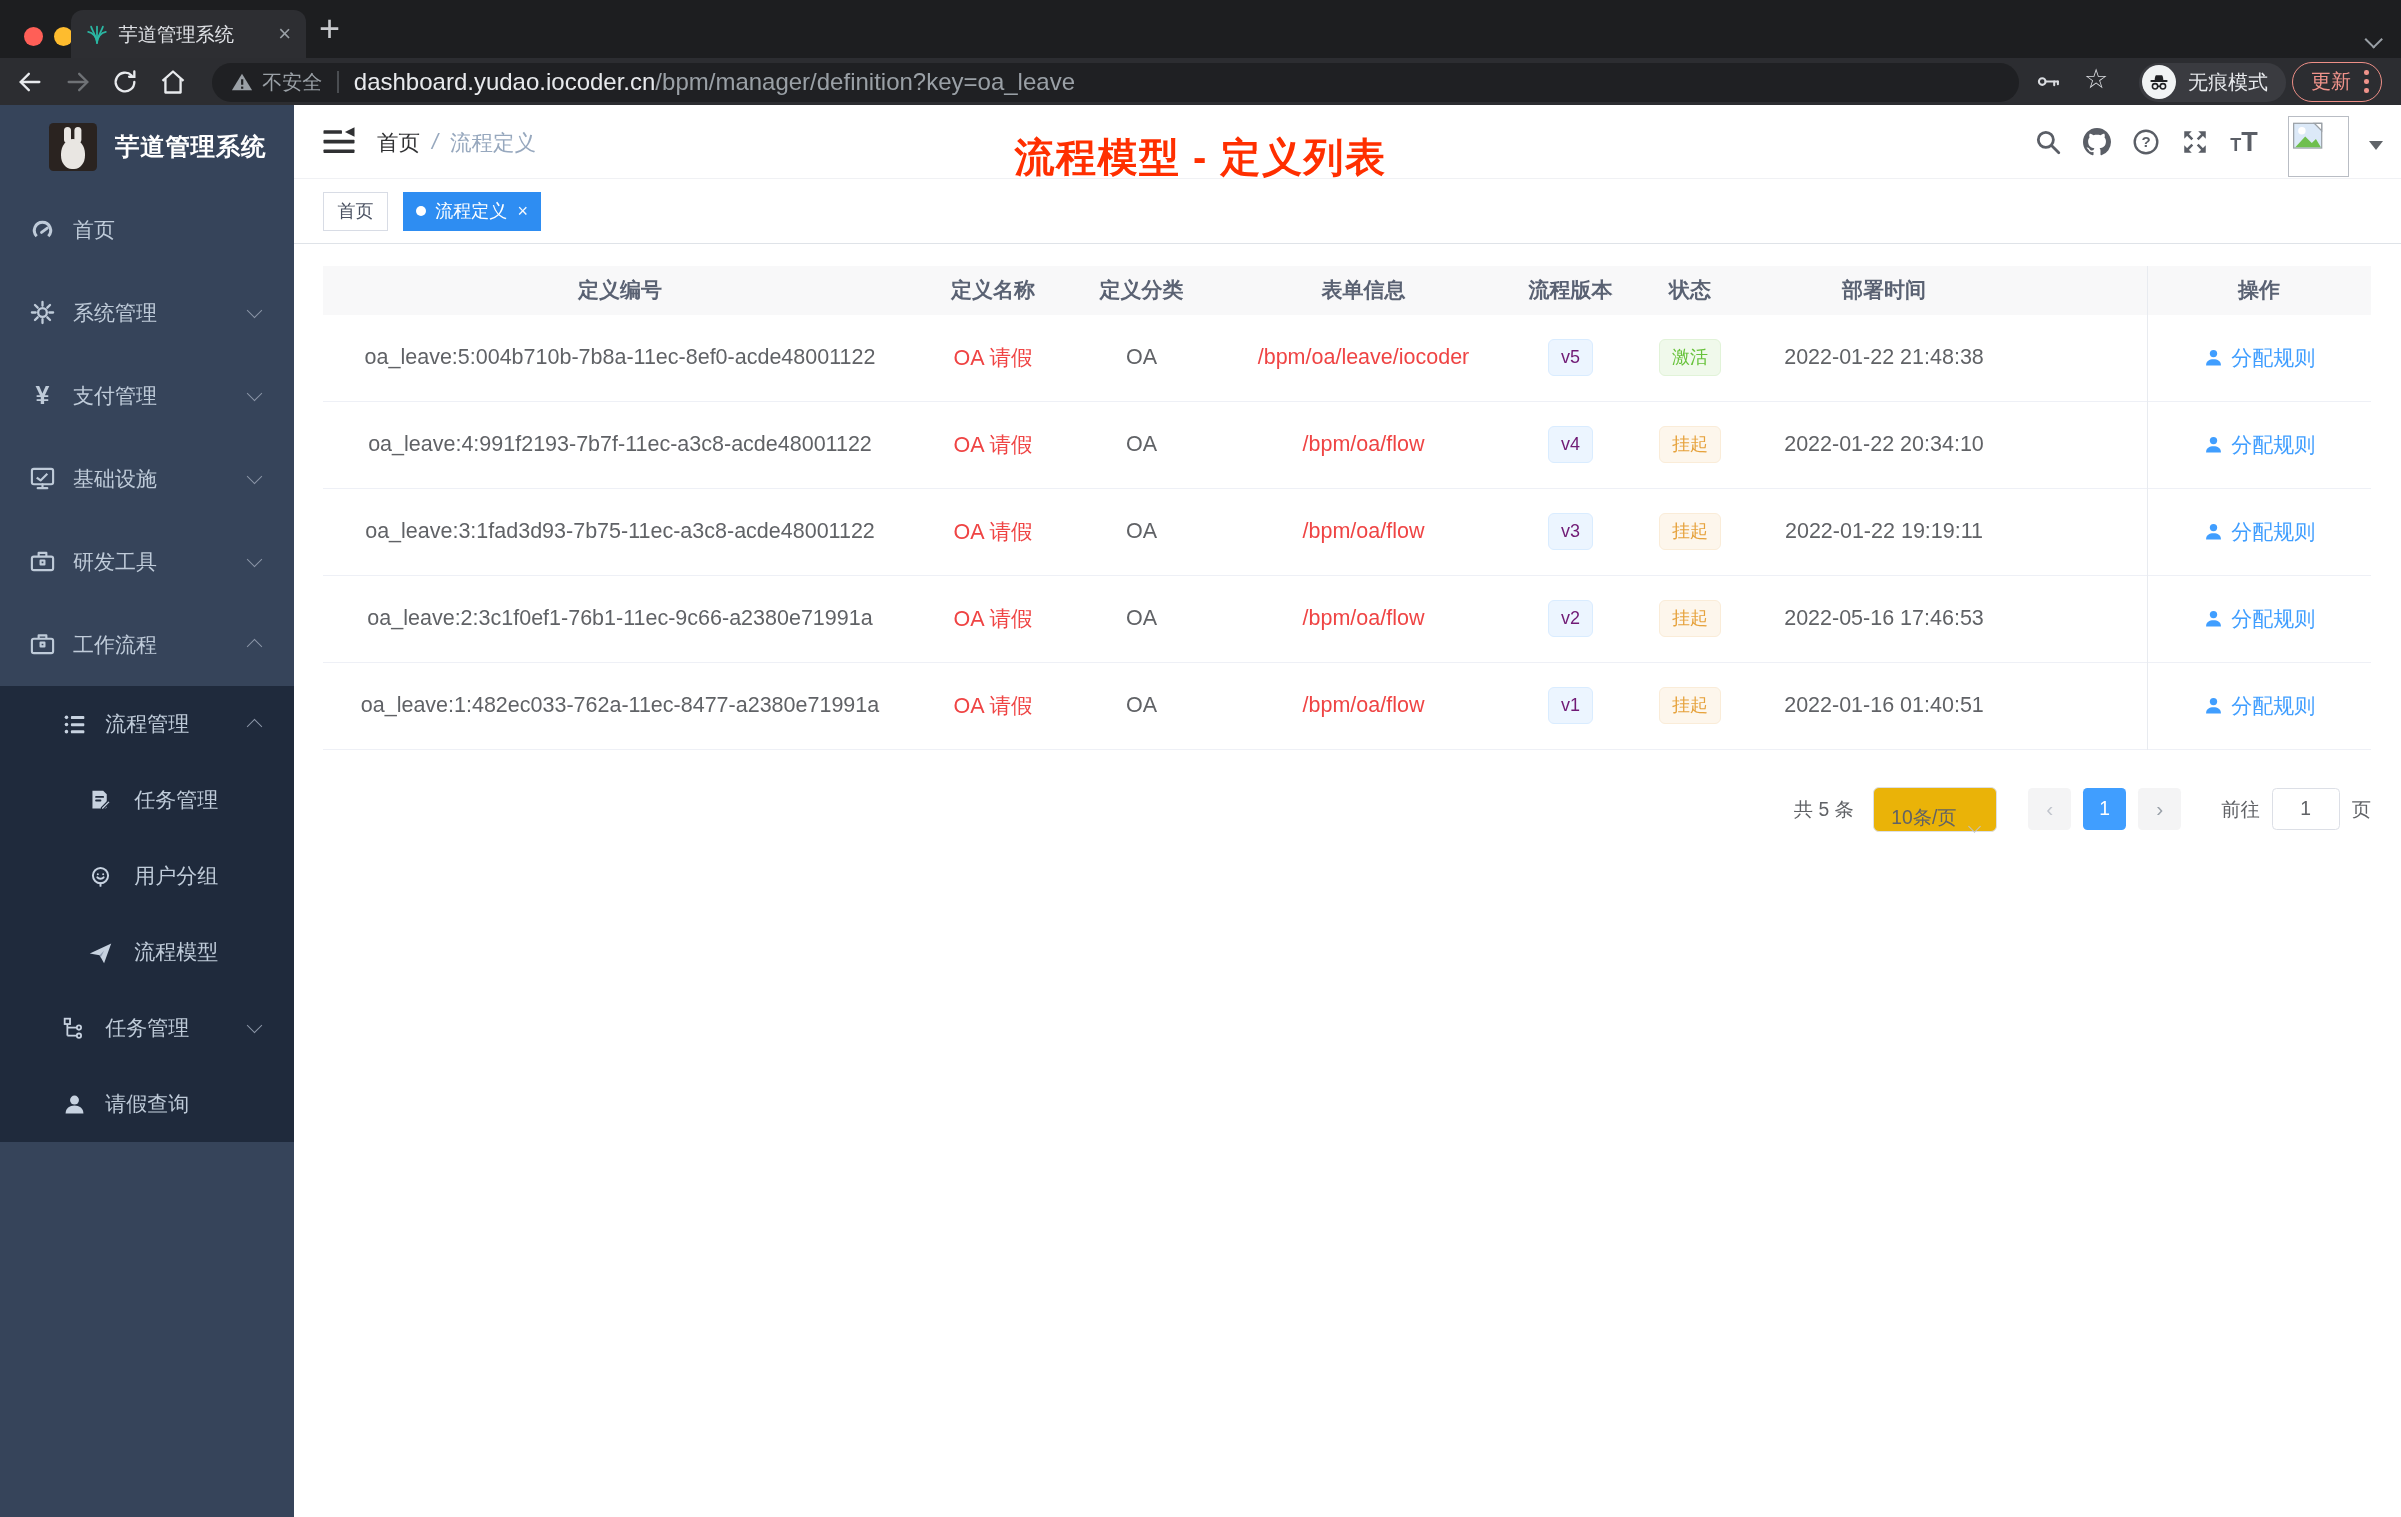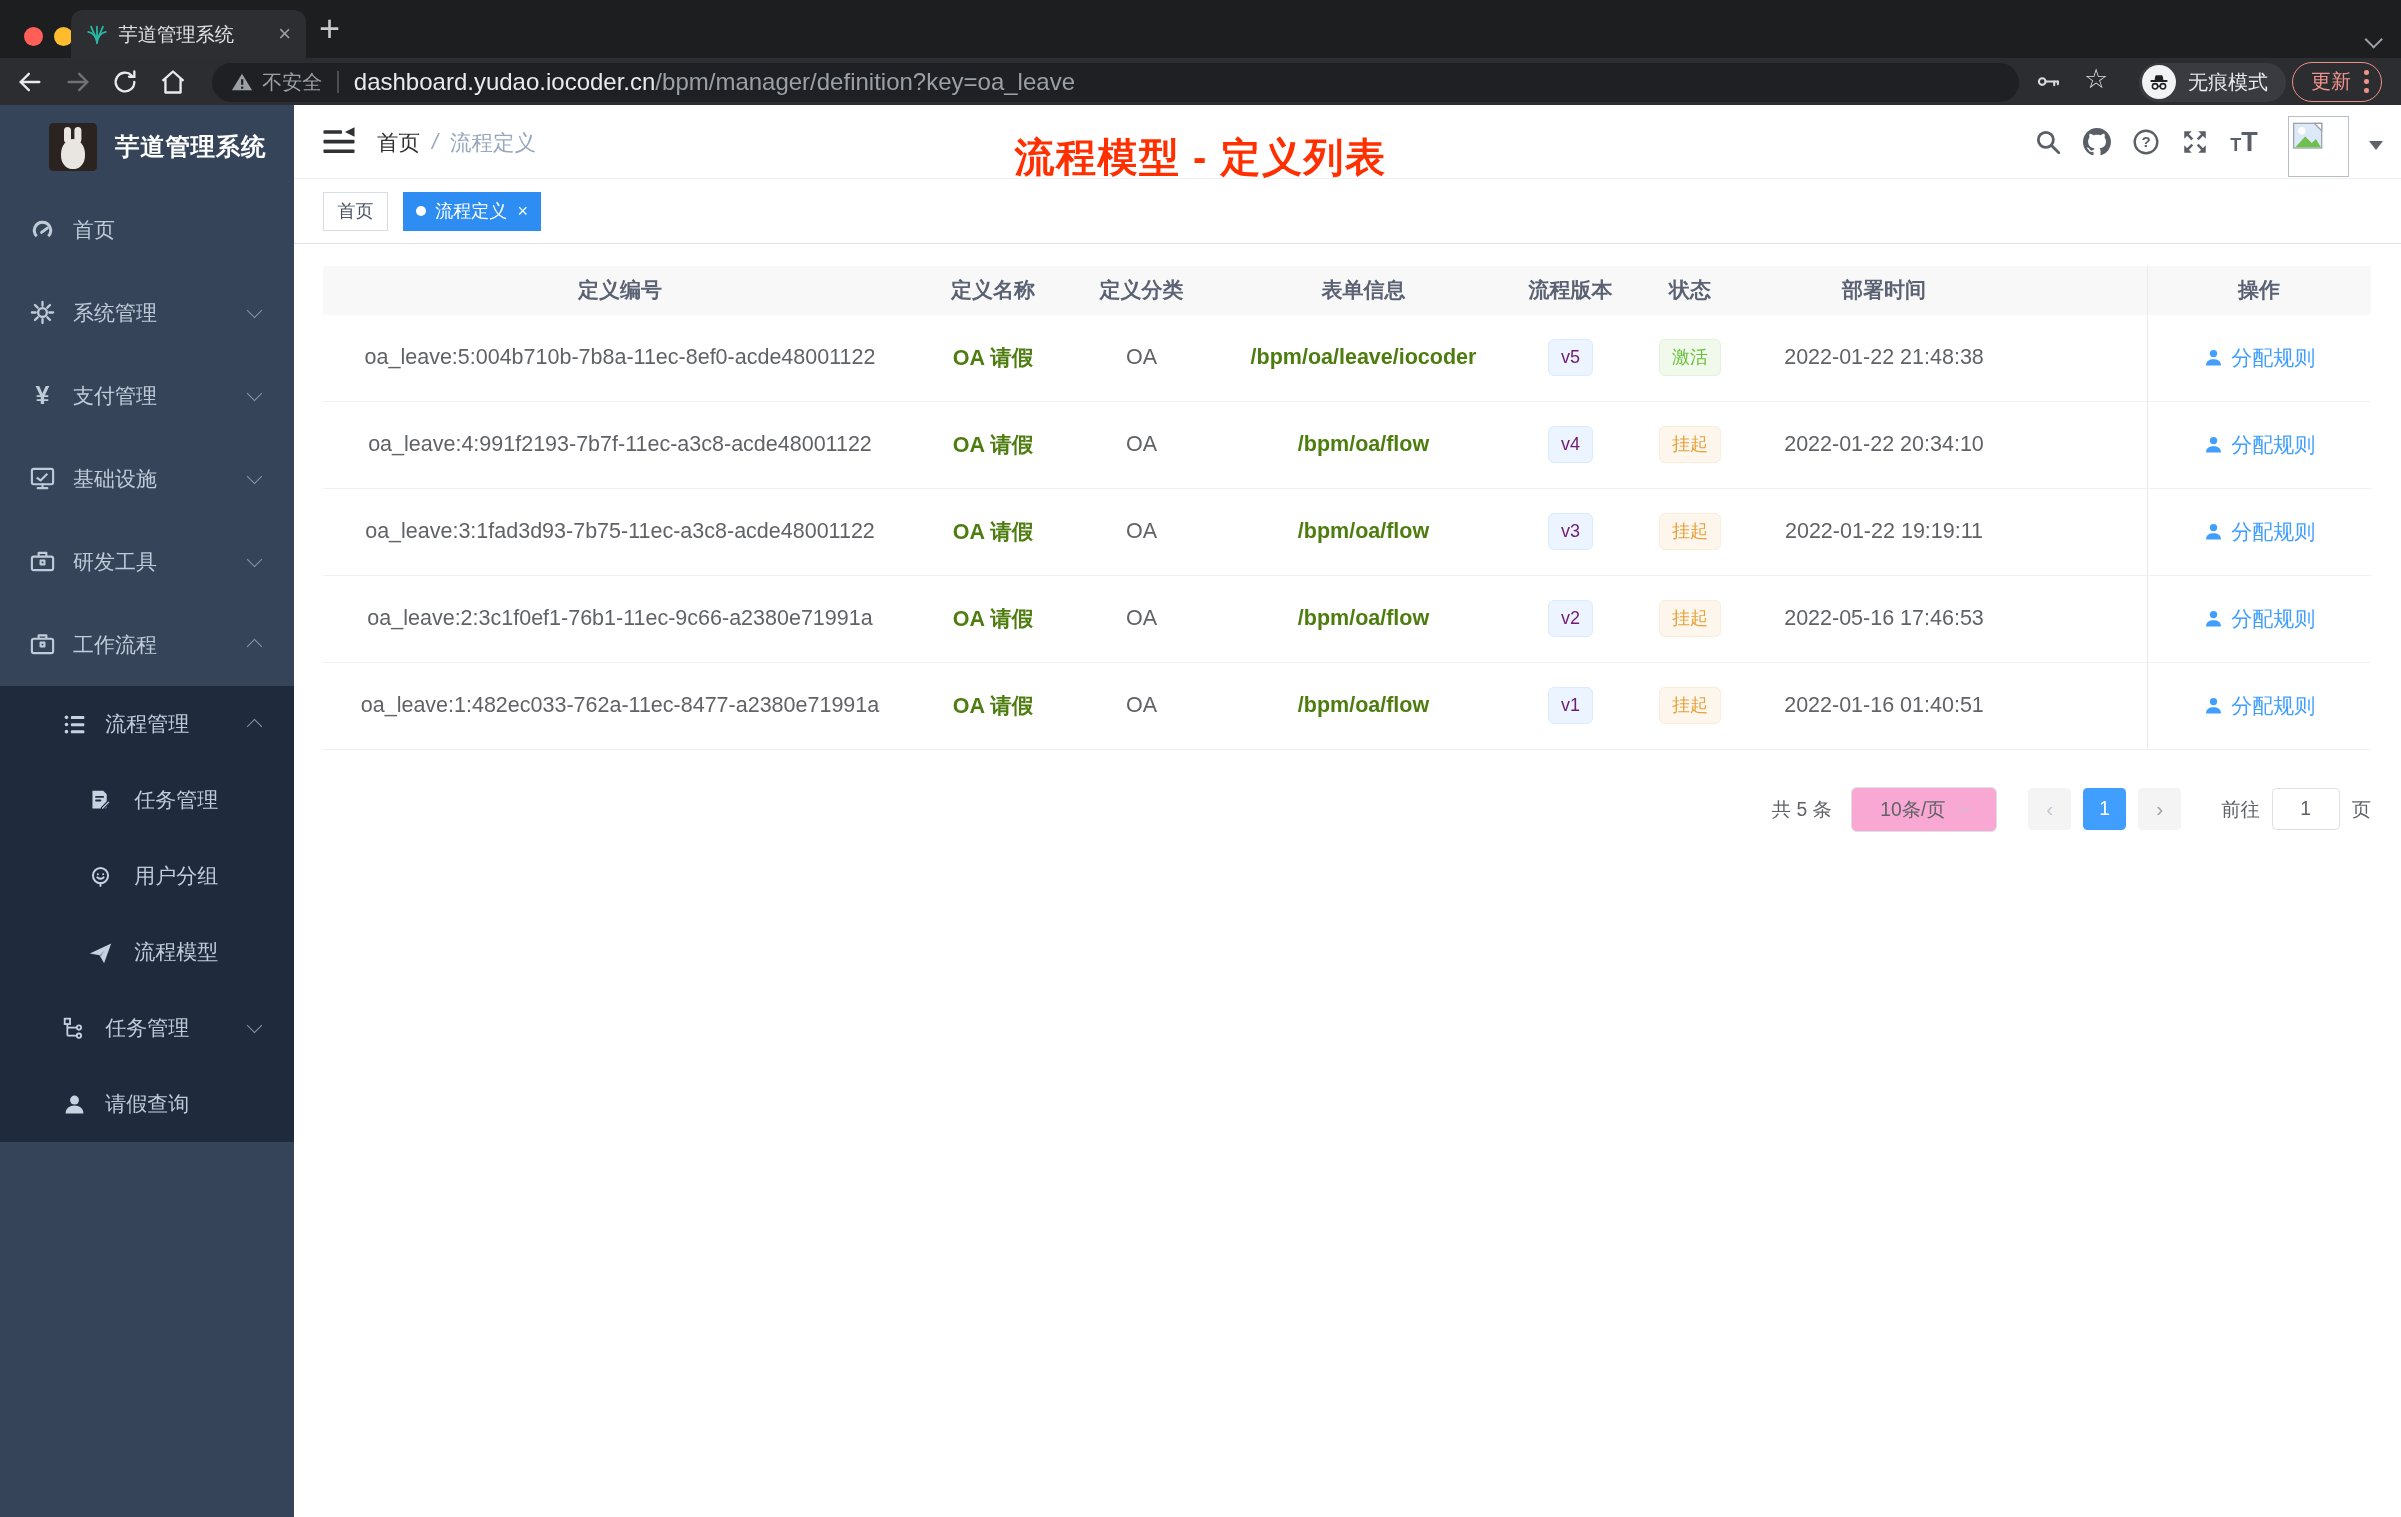--- a/index.html
+++ b/index.html
@@ -93,32 +93,32 @@
   
   .content { position:relative; padding:21.5px 30px 0 29px; }
   .dtable { position:relative; width:2048px; }
   .thead { display:flex; height:49px; background:#f8f8f9; align-items:center; font-weight:700; color:#5a6273; font-size:21px; }
   .tr { display:flex; height:87px; align-items:center; border-bottom:1.5px solid #eef0f6; color:#606266; font-size:21.5px; background:#fff; }
   .td,.th { display:flex; align-items:center; justify-content:center; text-align:center; }
   .c1{width:594px;} .c2{width:152px;} .c3{width:145px;} .c4{width:299px;} .c5{width:115px;}
   .c6{width:124px;} .c7{width:264px;} .c8{width:131px;} .c9{width:224px;}
   .fixed-divider { position:absolute; left:1824px; top:0; bottom:0; width:0;
     border-left:1.5px solid #e8ebf0; box-shadow:-9px 0 10.4px -7.4px rgba(0,0,0,.14); }
-  a.blue, .blue { color:#4d7c0f; text-decoration:none; cursor:pointer;font-weight:bold; }
+  a.blue, .blue { color:#ef4444; text-decoration:none; cursor:pointer; }
   .el-tag { display:inline-block; height:37px; line-height:34px; padding:0 12px; border-radius:6px; font-size:18px; border:1.5px solid; }
   .tag-primary { color:#701a75; background:#ecf5ff; border-color:#d9ecff; }
   .tag-success { color:#67c23a; background:#f0f9eb; border-color:#e1f3d8; }
   .tag-warning { color:#e6a23c; background:#fdf6ec; border-color:#faecd8; }
   .action-link { display:flex; align-items:center; gap:7.4px; color:#409eff; font-size:21px; cursor:pointer; }
 
   
   .pagination { margin-top:37px; display:flex; justify-content:flex-end; align-items:center; color:#606266; font-size:19.3px; }
   .pg-total { margin-right:19.3px; }
-  .pg-select { width:146px; height:45px; border:1.5px solid #dcdfe6; border-radius:6px; display:flex; align-items:center;
-    justify-content:center; gap:13.4px; margin-right:31px; color:#606266; cursor:pointer; background:#f9a8d4; }
+  .pg-select { width:124px; height:45px; border:1.5px solid #dcdfe6; border-radius:6px; display:flex; align-items:flex-end;
+    justify-content:center; gap:13.4px; margin-right:31px; color:#606266; cursor:pointer; background:#eab308; }
   .sel-caret { width:9px; height:9px; border-right:1.9px solid #c0c4cc; border-bottom:1.9px solid #c0c4cc; transform:rotate(45deg); margin-top:-4.5px; }
   .pg-btn { width:43px; height:42px; background:#f4f4f5; border-radius:4.5px; display:flex; align-items:center; justify-content:center;
     font-size:21px; cursor:pointer; }
   .pg-prev { color:#c0c4cc; margin-right:12px; }
   .pg-next { color:#99a0a8; margin-right:40px; }
   .pg-page { width:43px; height:42px; background:#409eff; color:#fff; border-radius:4.5px; display:flex; align-items:center;
     justify-content:center; font-weight:500; margin-right:12px; cursor:pointer; }
   .pg-goto { margin-right:12px; }
   .pg-input { width:68px; height:42px; border:1.5px solid #dcdfe6; border-radius:4.5px; text-align:center; font-size:19.3px;
     color:#606266; margin-right:12px; font-family:inherit; }

